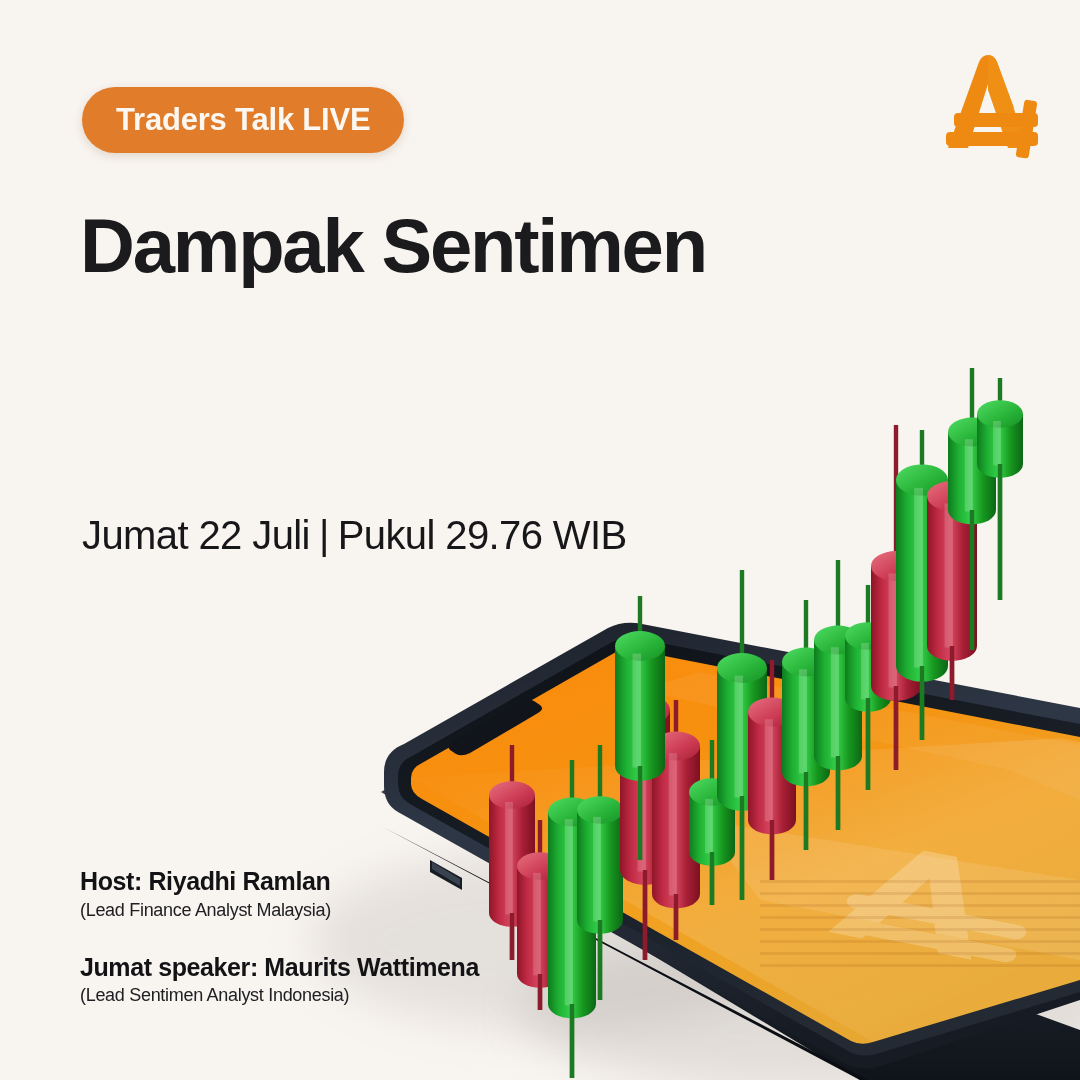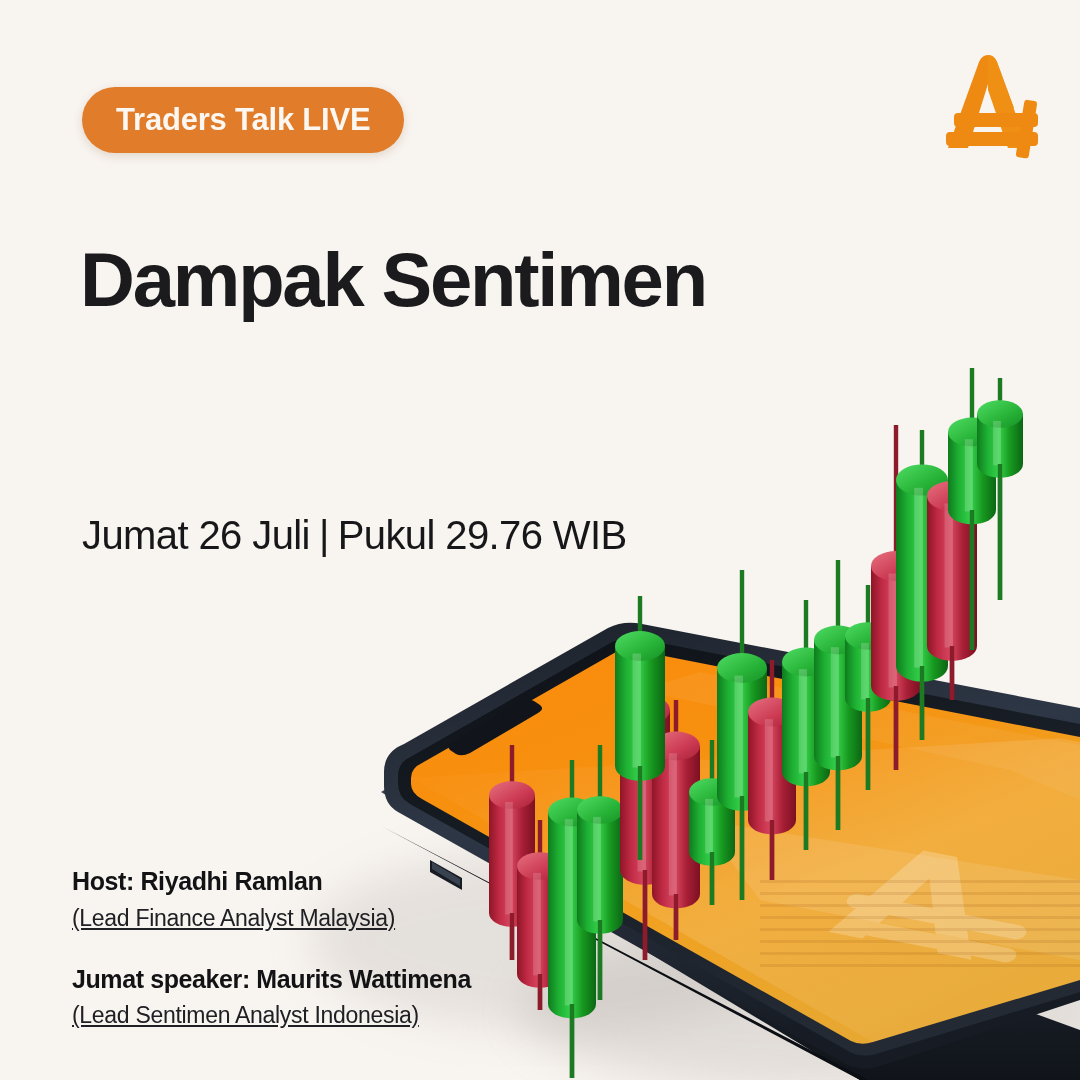--- a/index.html
+++ b/index.html
@@ -42,52 +42,50 @@
   .headline {
     position:absolute; left:80px; top:196px;
     width:700px;
     color:#1b1b1d;
     font-size:76px;
     line-height:99px;
     font-weight:700;
     letter-spacing:-2.2px;
     font-stretch:condensed;
   }
-  .headline div { white-space:nowrap;margin-top:34px; }
+  .headline div { white-space:nowrap; }
 
   .datetime {
     position:absolute; left:82px; top:513px;
     color:#17171a;
     font-size:40px;
     font-weight:400;
     letter-spacing:-.6px;
     white-space:nowrap;
   }
   .datetime .sep { padding:0 9px; font-weight:300; }
 
-  .credits { position:absolute; left:72px; top:866px; width:520px; }
+  .credits { position:absolute; left:80px; top:866px; width:520px; }
   .credit-block { margin-bottom:30px; }
   .credit-block:last-child { margin-bottom:0; }
   .credit-name {
     color:#131316;
     font-size:25px;
     font-weight:700;
     letter-spacing:-.4px;
     line-height:1.26;
     white-space:nowrap;
   }
   .credit-role {
     color:#202024;
-    font-size:23px;
+    font-size:18px;
     font-weight:400;
     letter-spacing:-.3px;
     line-height:1.35;
-    margin-top:5px;
     white-space:nowrap;
-    text-decoration:underline;
   }
 
   .brand-logo { position:absolute; right:36px; top:52px; width:112px; height:108px; }
 </style>
 </head>
 <body>
 
 <div id="poster">
 
   <svg id="artwork" viewBox="0 0 1080 1080">
@@ -380,21 +378,21 @@
   <div id="content">
 
     <div class="pill">
       <span>Traders Talk LIVE</span>
     </div>
 
     <div class="headline">
       <div>Dampak Sentimen</div>
     </div>
 
-    <div class="datetime"><span>Jumat 26 Juli</span><span class="sep">|</span><span>Pukul 29.76 WIB</span></div>
+    <div class="datetime"><span>Jumat 22 Juli</span><span class="sep">|</span><span>Pukul 29.76 WIB</span></div>
 
     <div class="credits">
       <div class="credit-block">
         <div class="credit-name">Host: Riyadhi Ramlan</div>
         <div class="credit-role">(Lead Finance Analyst Malaysia)</div>
       </div>
       <div class="credit-block">
         <div class="credit-name">Jumat speaker: Maurits Wattimena</div>
         <div class="credit-role">(Lead Sentimen Analyst Indonesia)</div>
       </div>

